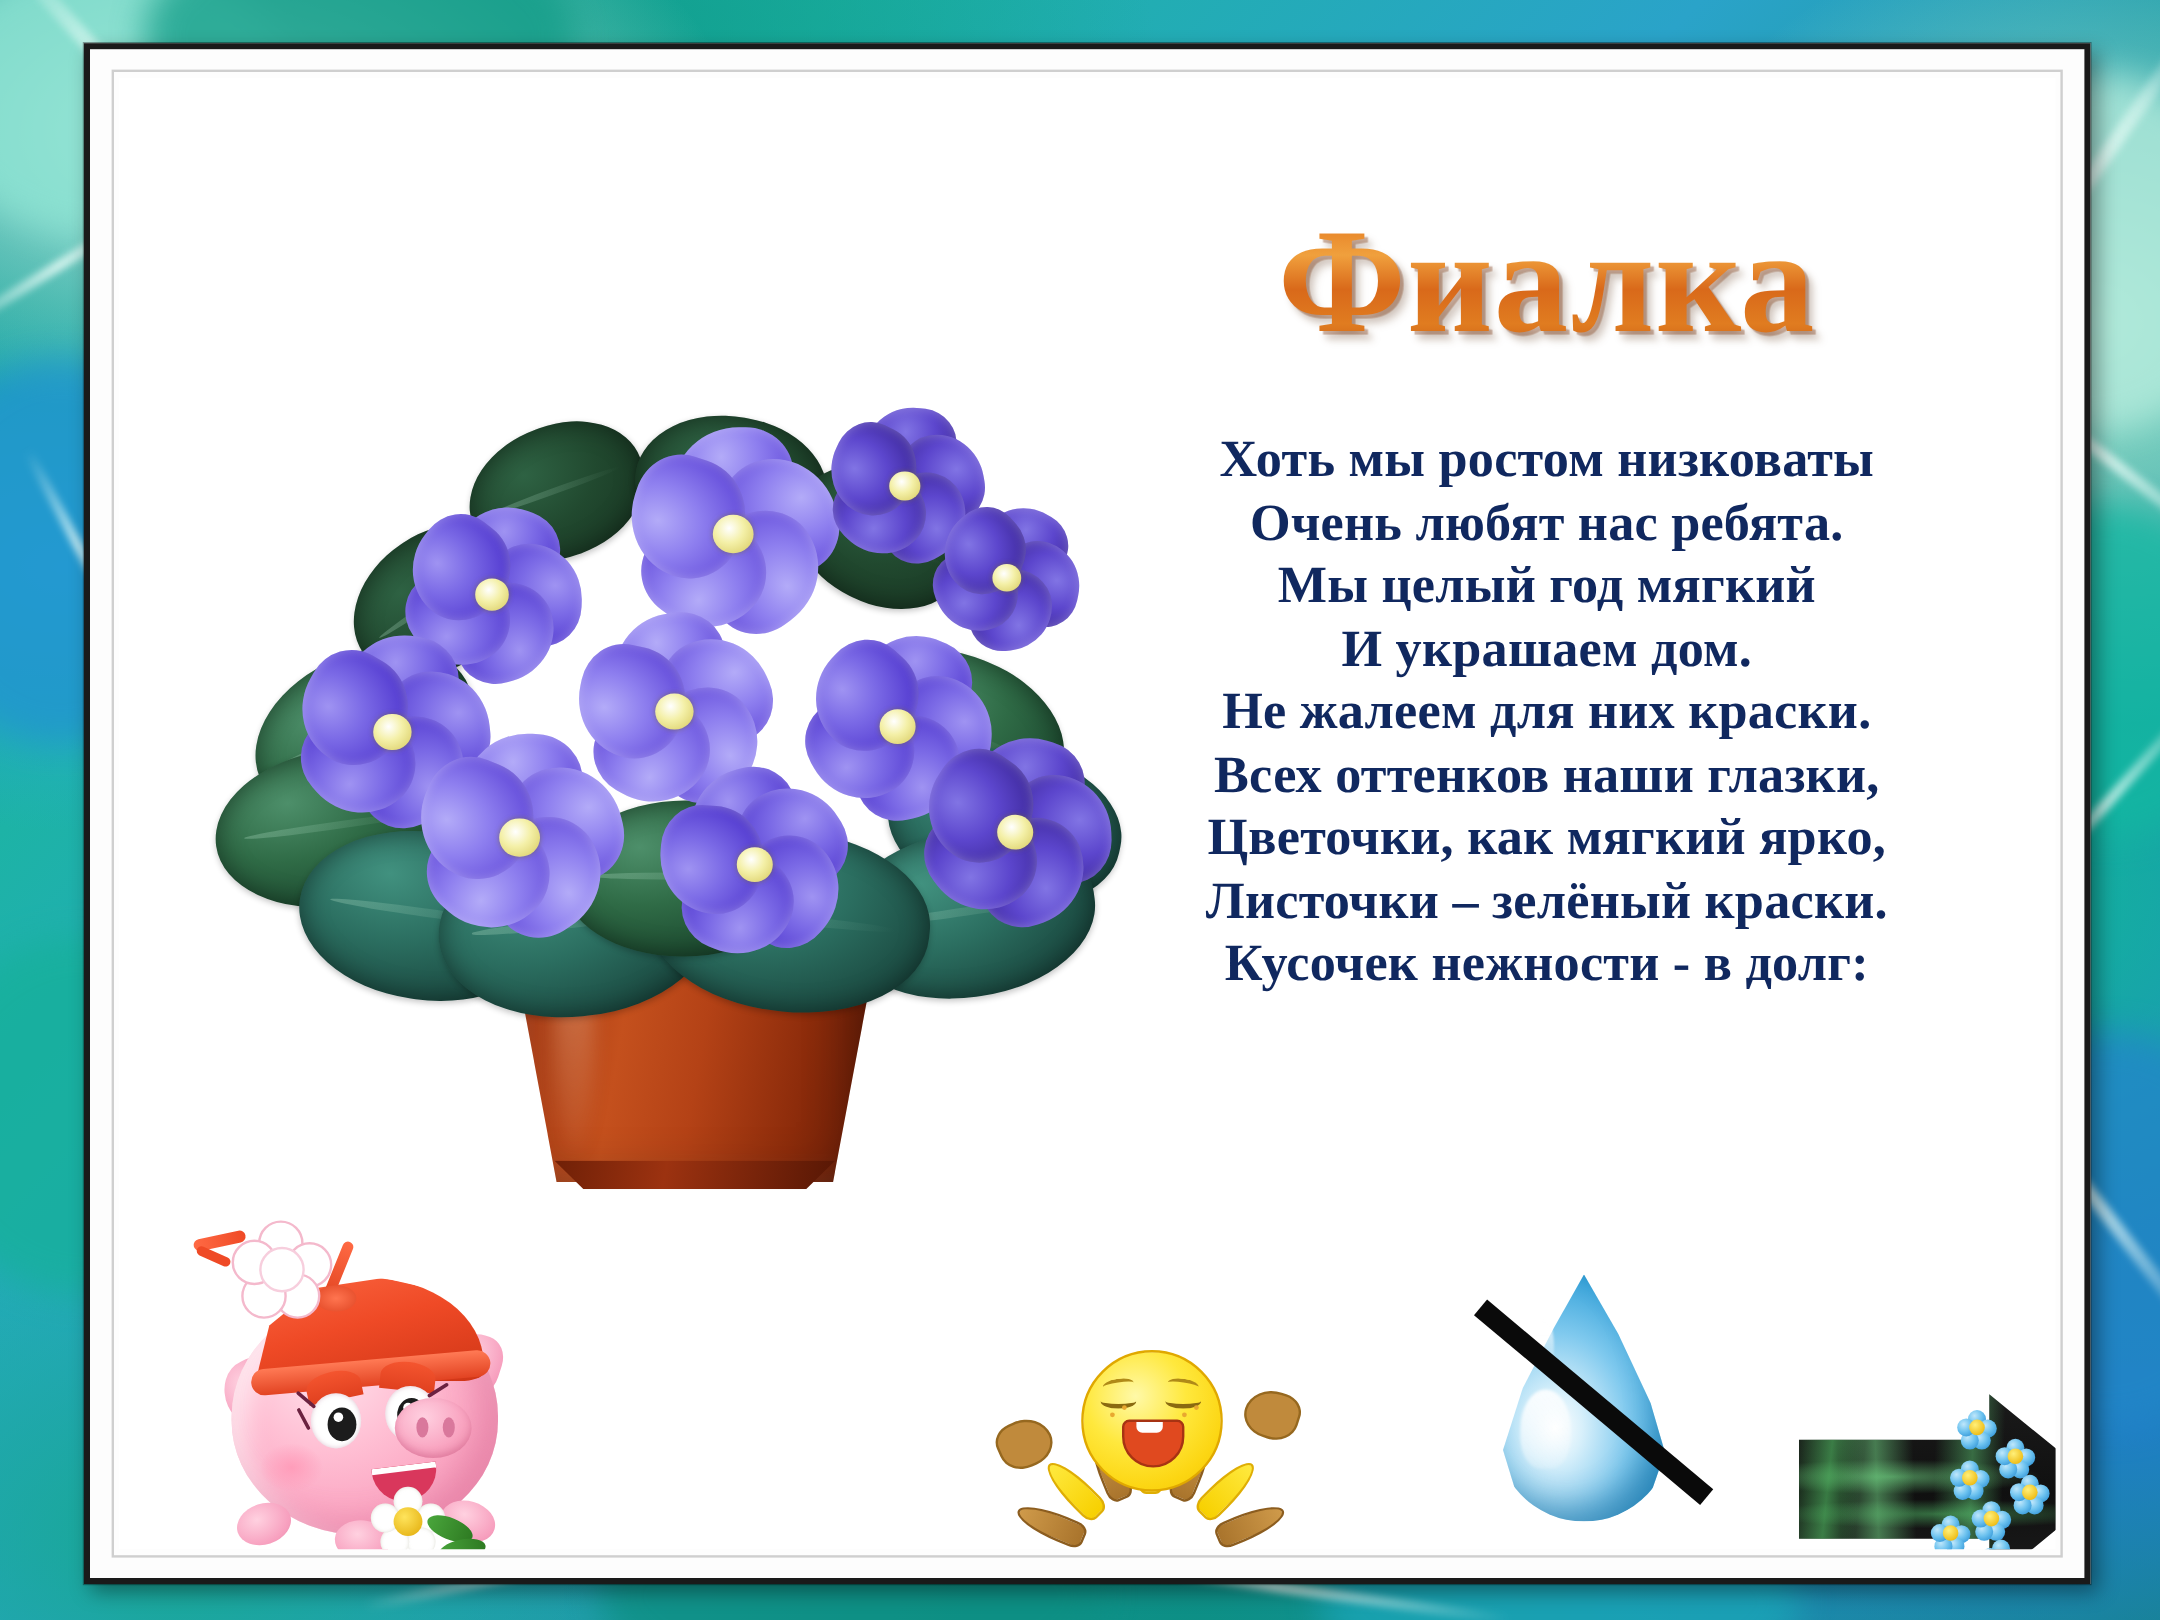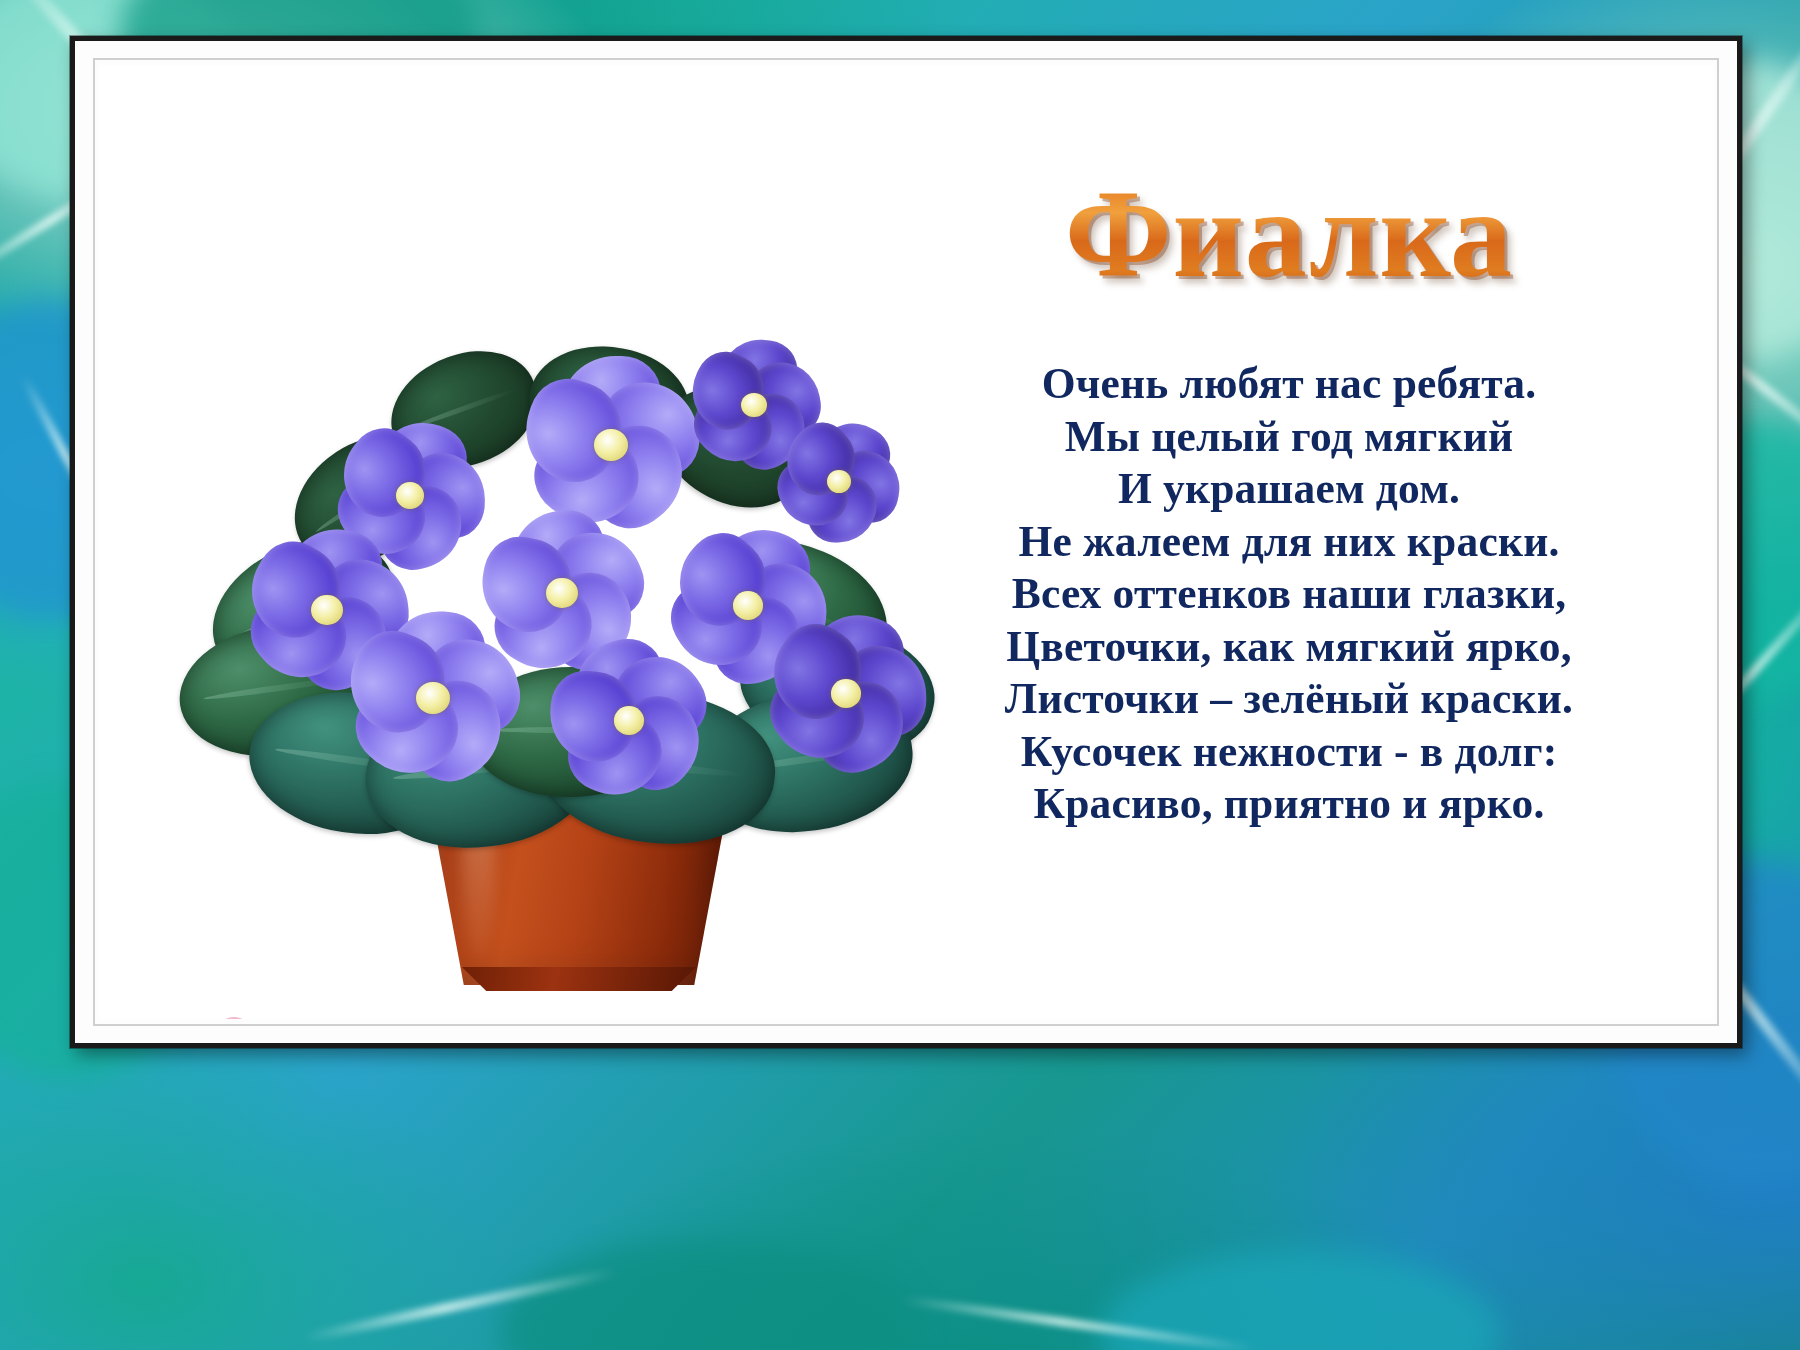--- a/index.html
+++ b/index.html
@@ -31,21 +31,21 @@
     filter:blur(3px);
   }
   #bg .blob {
     position:absolute; border-radius:50%;
     filter:blur(14px); opacity:.75;
   }
 
   
   #card {
     position:absolute;
-    left:70px; top:36px; width:1672px; height:1012px;
+    left:70px; top:36px; width:1672px; height:1284px;
     background:#fdfdfd;
     border:5px solid #1a1a1a;
     box-shadow:0 0 0 1px rgba(0,0,0,.35), 6px 7px 16px rgba(0,0,0,.40);
   }
   #card .inner-line {
     position:absolute;
     left:18px; top:17px; right:18px; bottom:17px;
     border:2px solid #cfcfcf;
   }
   #stage {
@@ -384,29 +384,29 @@
 </div>
 
 <div id="card">
   <div class="inner-line"></div>
 
   <div id="stage">
 
     <div id="title">Фиалка</div>
 
     <div id="poem">
+      <div class="pl">Хоть мы ростом низковаты</div>
       <div class="pl">Очень любят нас ребята.</div>
       <div class="pl">Мы целый год мягкий</div>
       <div class="pl">И украшаем дом.</div>
       <div class="pl">Не жалеем для них краски.</div>
       <div class="pl">Всех оттенков наши глазки,</div>
       <div class="pl">Цветочки, как мягкий ярко,</div>
       <div class="pl">Листочки – зелёный краски.</div>
       <div class="pl">Кусочек нежности - в долг:</div>
-      <div class="pl">Красиво, приятно и ярко.</div>
     </div>
 
     <div id="plant">
 
       <div class="leaf dark" style="left:250px; top:60px;  width:150px; height:110px; transform:rotate(-20deg);"></div>
       <div class="leaf dark" style="left:390px; top:52px;  width:160px; height:116px; transform:rotate(10deg);"></div>
       <div class="leaf dark" style="left:520px; top:96px;  width:150px; height:112px; transform:rotate(26deg);"></div>
       <div class="leaf dark" style="left:150px; top:150px; width:150px; height:112px; transform:rotate(-34deg);"></div>
 
       <div class="leaf" style="left:70px;  top:250px; width:190px; height:132px; transform:rotate(-22deg);"></div>

